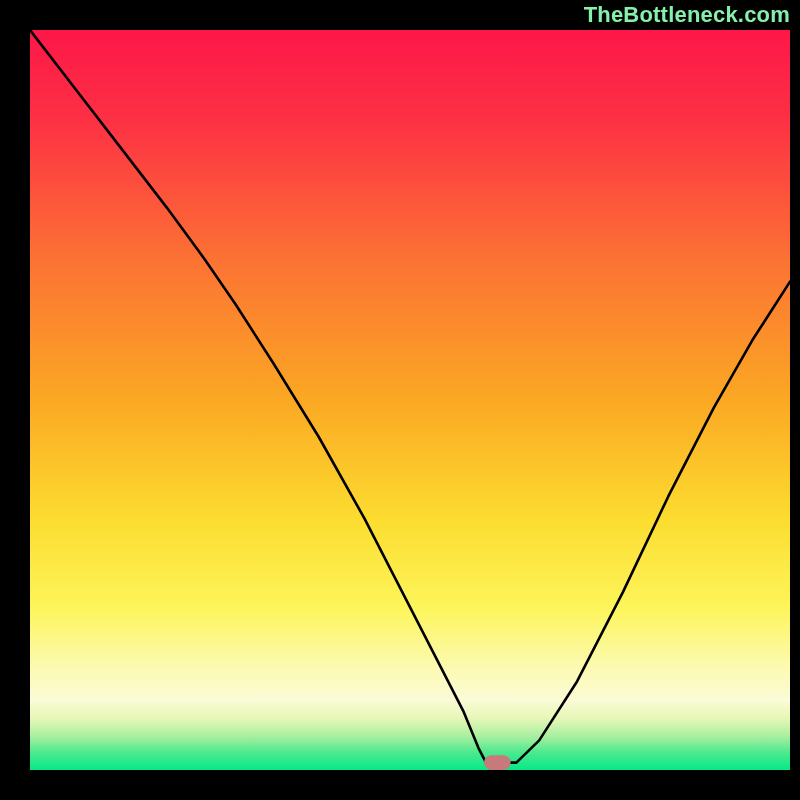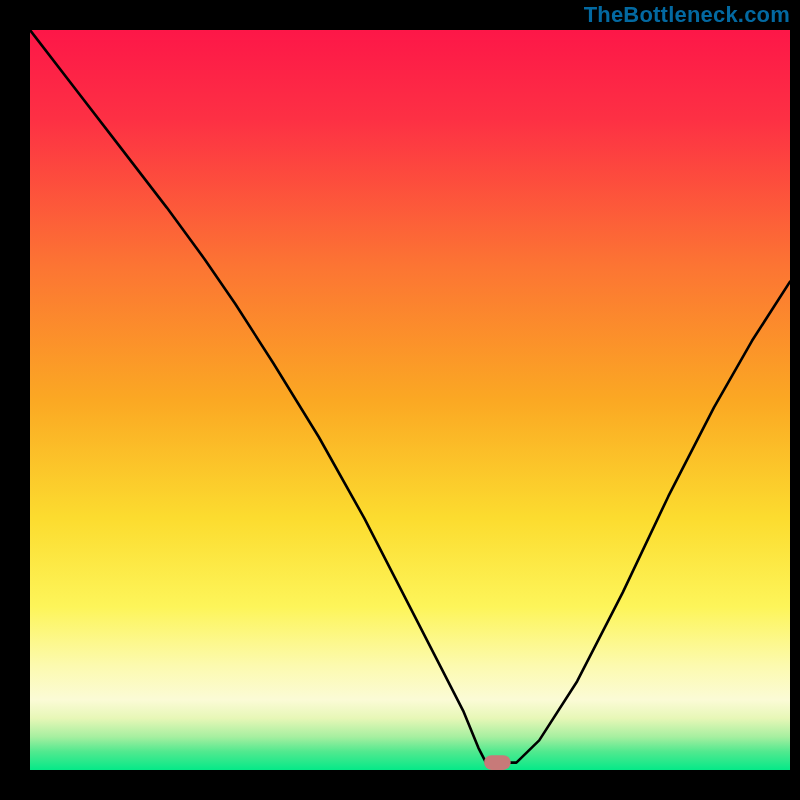--- a/index.html
+++ b/index.html
@@ -16,21 +16,21 @@
     width: 800px;
     height: 800px;
     background: #000;
   }
   .watermark {
     position: absolute;
     top: 2px;
     right: 10px;
     font-size: 22px;
     font-weight: 600;
-    color: #0369a1;
+    color: #86efac;
     letter-spacing: 0.2px;
     z-index: 5;
   }
   .plot {
     
     position: absolute;
     left: 30px;
     top: 30px;
     width: 760px;   
     height: 740px;  

